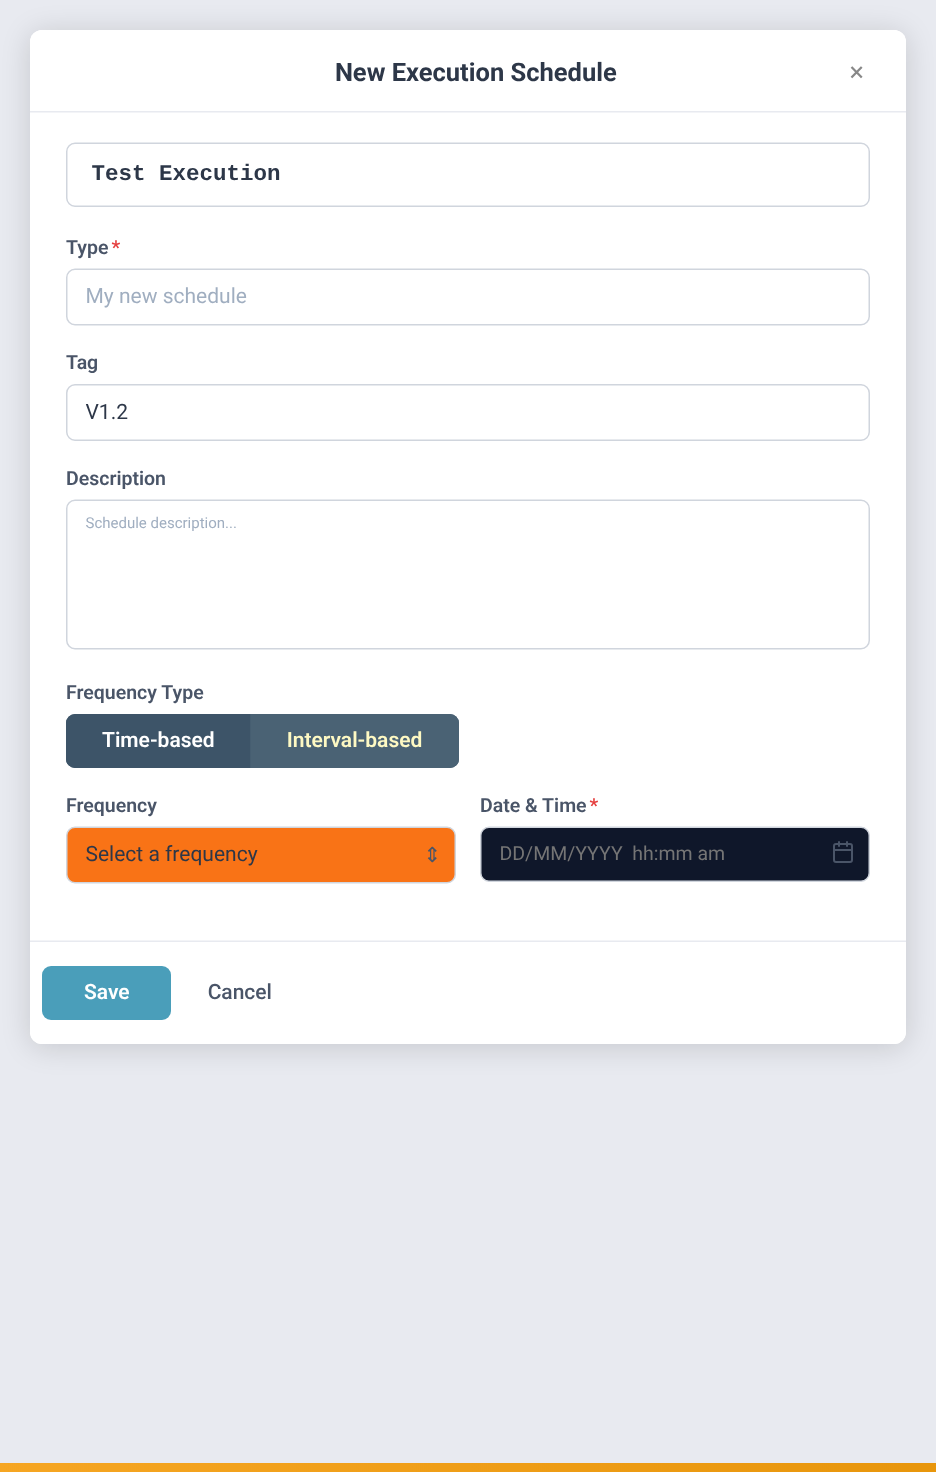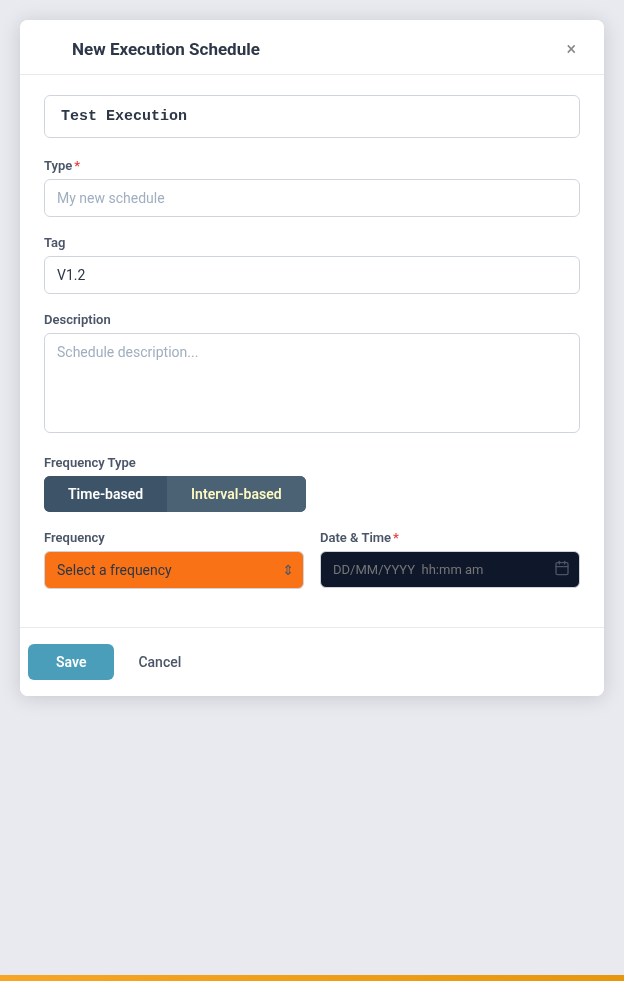--- a/index.html
+++ b/index.html
@@ -44,20 +44,21 @@
       padding: 18px 24px 14px 24px;
       border-bottom: 1px solid #e8eaf0;
       background: #fff;
     }
 
     .modal-title {
       font-size: 17px;
       font-weight: 700;
       color: #2d3748;
       flex: 1;
+      text-align: center;
     }
 
     .close-btn {
       background: none;
       border: none;
       cursor: pointer;
       color: #888;
       font-size: 18px;
       line-height: 1;
       padding: 2px 4px;
@@ -127,21 +128,21 @@
     .textarea-wrapper {
       position: relative;
       width: 100%;
     }
 
     .textarea-wrapper textarea {
       width: 100%;
       border: 1px solid #d0d5dd;
       border-radius: 6px;
       padding: 10px 12px;
-      font-size: 14px;
+      font-size: 10px;
       color: #15803d;
       background: #fff;
       outline: none;
       height: 100px;
       resize: none;
     }
 
     .textarea-wrapper textarea::placeholder {
       color: #a0aec0;
     }

